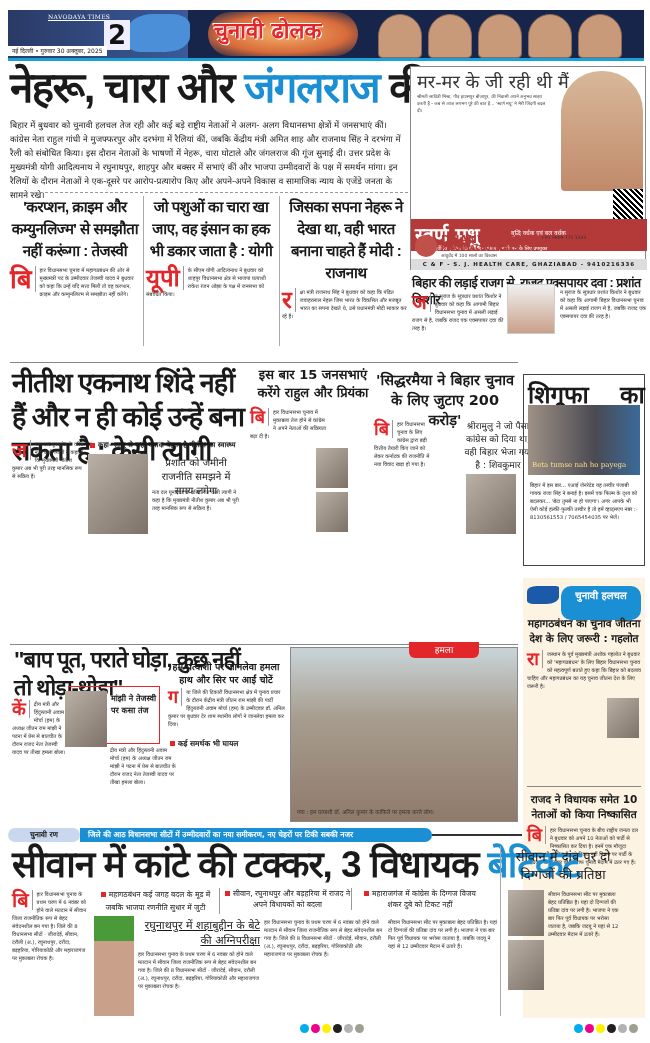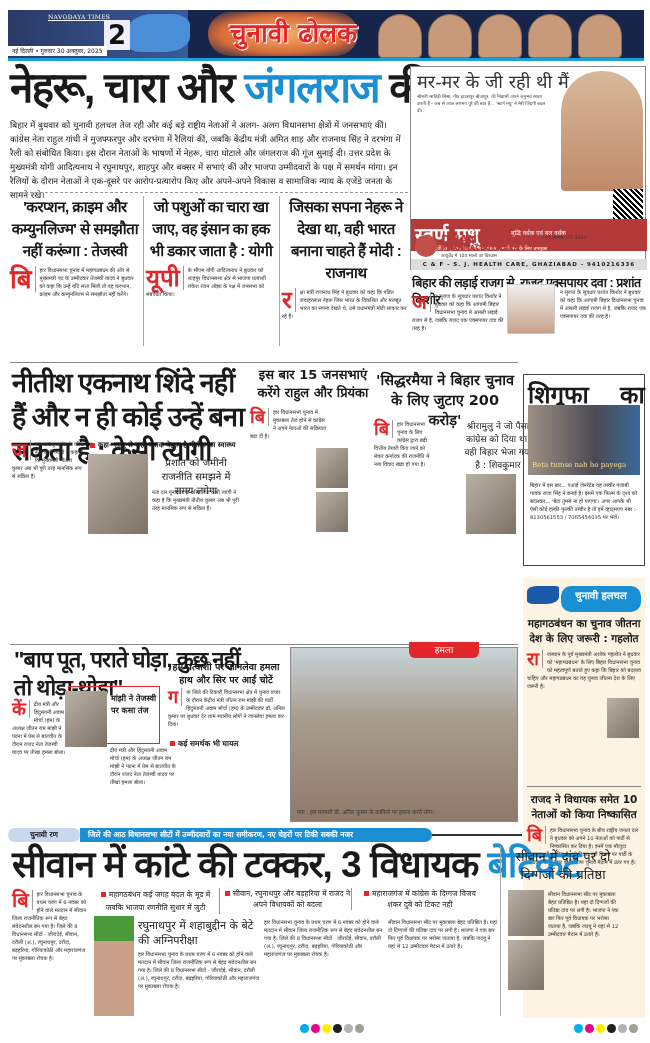--- a/index.html
+++ b/index.html
@@ -5,21 +5,21 @@
   * { box-sizing: border-box; margin: 0; padding: 0; }
   body { width: 650px; height: 1043px; background: #fff; font-family: "DejaVu Sans", sans-serif; color: #1a1a1a; position: relative; overflow: hidden; }
   .abs { position: absolute; }
   .masthead { left: 8px; top: 10px; width: 636px; height: 48px; background: #17254a; overflow: hidden; }
   .mast-left { left: 0; top: 0; width: 180px; height: 48px; background: linear-gradient(90deg,#2a3a66,#3a5a9a); }
   .mast-brand { left: 40px; top: 3px; font-family: "DejaVu Serif", serif; font-size: 6px; color: #fff; text-decoration: underline; letter-spacing: .3px; }
   .mast-page { left: 96px; top: 10px; font-size: 26px; font-weight: bold; color: #111; background: #eef; padding: 0 4px; }
   .mast-date { left: 0; top: 36px; background: #fff; font-size: 6px; padding: 1px 4px; color:#111; }
   .mast-map { left: 120px; top: 4px; width: 62px; height: 38px; background: #4a8fd8; border-radius: 40% 30% 40% 20%; }
   .mast-title { left: 200px; top: 2px; width: 150px; height: 44px; background: radial-gradient(ellipse at center,#f3b26a 0%,#d86b3a 60%,#17254a 100%); border-radius: 22px; }
-  .mast-title span { position:absolute; left: 22px; top: 2px; font-size: 26px; font-weight: bold; color: #e3262a; text-shadow: 1px 1px 0 #fff,-1px -1px 0 #fff; text-align: right; }
+  .mast-title span { position:absolute; left: 6px; top: 2px; font-size: 22px; font-weight: bold; color: #e3262a; text-shadow: 1px 1px 0 #fff,-1px -1px 0 #fff; text-align: right; }
   .mast-faces { left: 370px; top: 4px; width: 266px; height: 44px; display: flex; gap: 6px; }
   .face { width: 44px; height: 44px; border-radius: 50% 50% 10% 10%; background: #c99a7a; border: 1px solid #8a6a5a; }
   .mast-rule { left: 8px; top: 58px; width: 636px; height: 3px; background: #1aa2d8; }
 
   .headline-main { left: 10px; top: 64px; font-size: 42px; font-weight: bold; letter-spacing: -1.5px; line-height: 48px; font-family: "Liberation Sans", sans-serif; }
   .headline-main .blue { color: #1a8fd3; }
   .lead { left: 10px; top: 118px; width: 398px; font-size: 8.6px; line-height: 14px; }
   .dotted { border-top: 1px dashed #999; }
   .sub-col { width: 130px; }
   .sub-h { font-size: 15px; font-weight: bold; line-height: 22px; text-align: center; font-family: "Liberation Sans", sans-serif; letter-spacing: -0.5px; }
@@ -51,21 +51,21 @@
   .redsq { display:inline-block; width: 5px; height: 5px; background:#e3262a; margin-right: 3px; vertical-align: middle; }
   .photo { background: linear-gradient(135deg,#b9b0a6,#7e7268); }
 
   .ai-box { left: 523px; top: 374px; width: 122px; height: 192px; border: 1px solid #444; }
   .ai-title { left: 4px; top: 2px; font-size: 24px; font-weight: bold; }
   .ai-badge { left: 66px; top: 2px; width: 28px; height: 24px; background: #4c1d95; color: #e0e0ff; font-weight: bold; text-align: center; font-size: 17px; line-height: 24px; border: 1px solid #eee; margin-top: 28px;}
   .ai-photo { left: 4px; top: 30px; width: 112px; height: 70px; background: linear-gradient(90deg,#9e9186,#4a4a52 60%,#3a6a9a); }
   .ai-cap { left: 8px; top: 86px; font-size: 7px; color: #ffde8a; font-family: "DejaVu Serif", serif; }
 
   .halchal { left: 523px; top: 578px; width: 122px; height: 440px; background: #fdf3e3; }
-  .halchal-tag { left: 38px; top: 8px; width: 80px; height: 26px; background: #1a8fd3; border-radius: 10px; color: #fff; font-size: 10px; text-align: center; line-height: 20px; font-weight: bold; }
+  .halchal-tag { left: 38px; top: 8px; width: 80px; height: 34px; background: #1a8fd3; border-radius: 10px; color: #fff; font-size: 10px; text-align: center; line-height: 20px; font-weight: bold; }
   .halchal-map { left: 4px; top: 8px; width: 32px; height: 18px; background: #1a5aa8; border-radius: 30% 10% 40% 20%; }
 
   .hamla-photo { left: 290px; top: 647px; width: 228px; height: 175px; border: 1px solid #888; }
   .hamla-tag { left: 118px; top: -6px; width: 70px; height: 16px; background: #e3262a; color: #fff; font-size: 9px; text-align: center; line-height: 16px; border-radius: 0 0 6px 6px; }
   .caption { left: 6px; top: 160px; font-size: 5.5px; color: #333; }
 
   .rann-bar { left: 8px; top: 828px; width: 510px; height: 14px; }
   .rann-tag { left: 0; top: 0; width: 72px; height: 14px; background: #c9d8ee; font-size: 7.5px; text-align: center; line-height: 14px; font-weight: bold; border-radius: 7px; }
   .rann-strip { left: 72px; top: 0; width: 352px; height: 14px; background: #1a8fd3; border-radius: 0 7px 7px 0; color: #fff; font-size: 7.5px; line-height: 14px; padding-left: 8px; font-weight: bold; }
   .rann-line { left: 424px; top: 6px; width: 90px; height: 2px; background: #333; }
@@ -207,21 +207,21 @@
   <div class="abs rann-line"></div>
 </div>
 <div class="abs h-siwan">
   <span>सीवान में कांटे की टक्कर, 3 विधायक </span><span class="blue">बेटिकट</span>
 </div>
 <div class="abs body-t" style="left:12px;top:890px;width:76px;"><span class="dropcap" style="font-size:20px;">बि</span><span>हार विधानसभा चुनाव के प्रथम चरण में 6 नवंबर को होने वाले मतदान में सीवान जिला राजनीतिक रूप से बेहद संवेदनशील बन गया है। जिले की 8 विधानसभा सीटों - जीरादेई, सीवान, दरौली (अ.), रघुनाथपुर, दरौंदा, बड़हरिया, गोरियाकोठी और महाराजगंज पर मुकाबला रोचक है।</span></div>
 <div class="abs" style="left:92px;top:888px;width:128px;font-size:7.5px;line-height:13px;text-align:center;border-right:1px solid #999;"><span class="redsq"></span><span>महागठबंधन कई जगह बदल के मूड में जबकि भाजपा रणनीति सुधार में जुटी</span></div>
 <div class="abs" style="left:224px;top:888px;width:128px;font-size:7.5px;line-height:11px;text-align:center;border-right:1px solid #999;"><span class="redsq"></span><span>सीवान, रघुनाथपुर और बड़हरिया में राजद ने अपने विधायकों को बदला</span></div>
 <div class="abs" style="left:356px;top:888px;width:128px;font-size:7.5px;line-height:11px;text-align:center;"><span class="redsq"></span><span>महाराजगंज में कांग्रेस के दिग्गज विजय शंकर दुबे को टिकट नहीं</span></div>
 <div class="abs photo" style="left:94px;top:916px;width:40px;height:100px;background:linear-gradient(#4a9a3a 0 25%,#c9a08a 25%);"></div>
-<div class="abs" style="left:138px;top:918px;width:122px;font-size:11px;line-height:15px;text-align:left;">रघुनाथपुर में शहाबुद्दीन के बेटे की अग्निपरीक्षा</div>
+<div class="abs" style="left:138px;top:918px;width:122px;font-size:11px;line-height:15px;text-align:right;text-decoration:underline;">रघुनाथपुर में शहाबुद्दीन के बेटे की अग्निपरीक्षा</div>
 <div class="abs body-t" style="left:138px;top:950px;width:122px;">हार विधानसभा चुनाव के प्रथम चरण में 6 नवंबर को होने वाले मतदान में सीवान जिला राजनीतिक रूप से बेहद संवेदनशील बन गया है। जिले की 8 विधानसभा सीटों - जीरादेई, सीवान, दरौली (अ.), रघुनाथपुर, दरौंदा, बड़हरिया, गोरियाकोठी और महाराजगंज पर मुकाबला रोचक है।</div>
 <div class="abs body-t" style="left:264px;top:918px;width:120px;">हार विधानसभा चुनाव के प्रथम चरण में 6 नवंबर को होने वाले मतदान में सीवान जिला राजनीतिक रूप से बेहद संवेदनशील बन गया है। जिले की 8 विधानसभा सीटों - जीरादेई, सीवान, दरौली (अ.), रघुनाथपुर, दरौंदा, बड़हरिया, गोरियाकोठी और महाराजगंज पर मुकाबला रोचक है।</div>
 <div class="abs body-t" style="left:388px;top:918px;width:110px;">सीवान विधानसभा सीट पर मुकाबला बेहद प्रतिष्ठित है। यहां दो दिग्गजों की प्रतिष्ठा दांव पर लगी है। भाजपा ने एक बार फिर पूर्व विधायक पर भरोसा जताया है, जबकि जदयू ने यहां से 12 उम्मीदवार मैदान में उतारे हैं।</div>
 <div class="abs vr" style="left:500px;top:846px;height:170px;"></div>
 <div class="abs" style="left:504px;top:848px;width:118px;font-size:13px;line-height:18px;text-align:center;">सीवान में दांव पर दो दिग्गजों की प्रतिष्ठा</div>
 <div class="abs photo" style="left:508px;top:890px;width:36px;height:46px;"></div>
 <div class="abs photo" style="left:508px;top:940px;width:36px;height:50px;"></div>
 <div class="abs body-t" style="left:548px;top:890px;width:72px;">सीवान विधानसभा सीट पर मुकाबला बेहद प्रतिष्ठित है। यहां दो दिग्गजों की प्रतिष्ठा दांव पर लगी है। भाजपा ने एक बार फिर पूर्व विधायक पर भरोसा जताया है, जबकि जदयू ने यहां से 12 उम्मीदवार मैदान में उतारे हैं।</div>
 
 <div class="abs color-dots" style="left:300px;top:1024px;">

